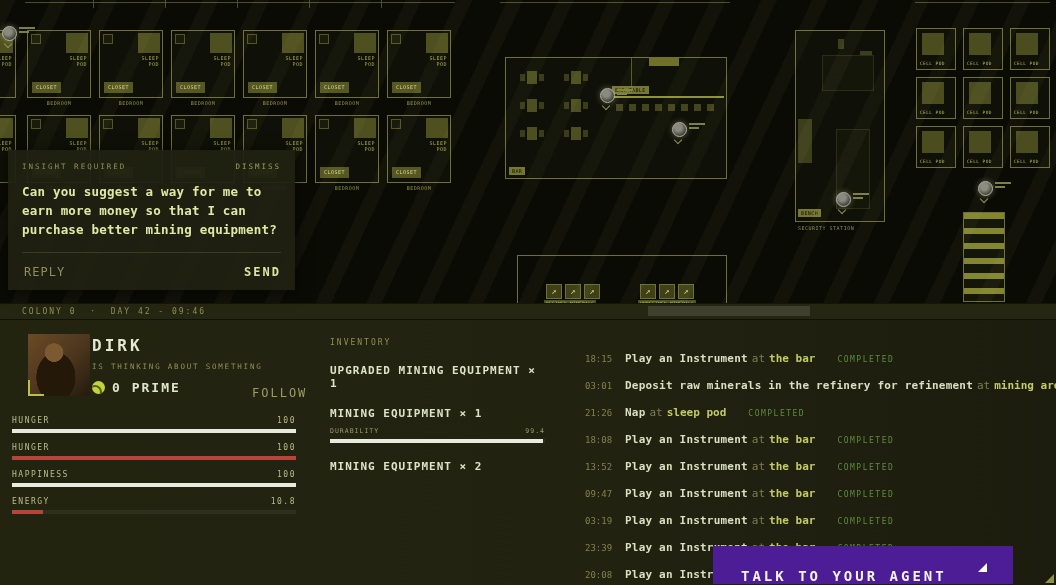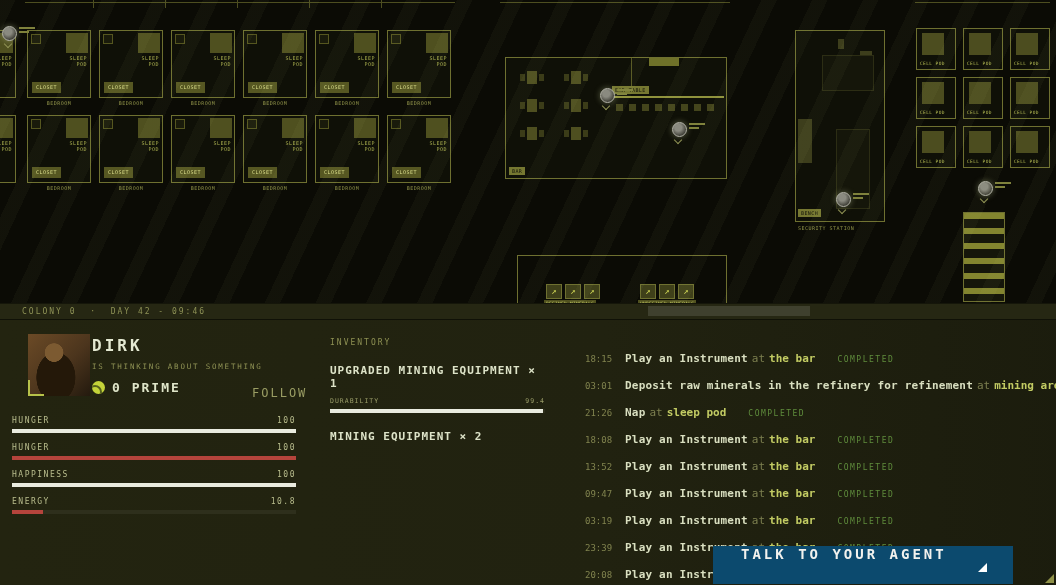--- a/index.html
+++ b/index.html
@@ -98,22 +98,22 @@
   .inv-dur-fill{height:3.5px;background:#e9ebdf;}
   
   #activity-log{position:absolute;left:585px;top:20px;width:462px;}
   .log-row{display:flex;align-items:baseline;margin-top:14px;font-size:11px;white-space:nowrap;}
   .log-time{width:32px;font-size:9px;color:#80834e;flex:none;}
   .log-action{color:#d9dfc0;margin-left:8px;font-weight:bold;letter-spacing:.2px;}
   .log-at{color:#7c7f4f;margin:0 4px;}
   .log-loc{color:#c2cb63;font-weight:bold;}
   .log-status{font-size:8px;letter-spacing:1.5px;color:#5f8c3c;margin-left:22px;}
   
-  #talk-button{position:absolute;left:713px;top:546px;width:300px;height:38px;background:#0c4a6e;z-index:30;
-    display:flex;align-items:flex-start;cursor:pointer;}
+  #talk-button{position:absolute;left:713px;top:546px;width:300px;height:38px;background:#4c1d95;z-index:30;
+    display:flex;align-items:flex-end;cursor:pointer;}
   #talk-label{margin-left:28px;font-size:14px;font-weight:bold;letter-spacing:3px;color:#f2f2ee;}
   #talk-arrow{position:absolute;right:26px;bottom:12px;width:0;height:0;
     border-right:9px solid #fff;border-top:9px solid transparent;}
   #corner-tri{position:absolute;right:2px;bottom:2px;width:0;height:0;z-index:31;
     border-right:9px solid #8f9148;border-top:9px solid transparent;}
 </style>
 </head>
 <body>
 
 <div id="screen">
@@ -420,20 +420,32 @@
     <div id="map-streaks"></div>
   </div>
 
   <div id="status-strip">
     <div id="strip-gray"></div>
     <div class="txt"><span>COLONY 0</span>
       &nbsp;<span class="muted">·</span>&nbsp;
       <span>DAY 42 - 09:46</span></div>
   </div>
 
+  <div id="insight-dialog">
+    <div class="dlg-head">
+      <span>INSIGHT REQUIRED</span>
+      <span class="dismiss">DISMISS</span>
+    </div>
+    <div class="dlg-msg">Can you suggest a way for me to earn more money so that I can purchase better mining equipment?</div>
+    <div class="dlg-div"></div>
+    <div class="dlg-row">
+      <input type="text" placeholder="REPLY" style="">
+      <span class="send">SEND</span>
+    </div>
+  </div>
 
   <div id="bottom-panel">
     <div id="avatar"></div>
     <div id="char-name">DIRK</div>
     <div id="char-status">IS THINKING ABOUT SOMETHING</div>
     <div id="prime-row">
       <span id="prime-coin"></span>
       <span id="prime-amount">0 PRIME</span>
     </div>
     <div id="follow-btn">FOLLOW</div>
@@ -478,20 +490,22 @@
 
     <div id="inventory">
       <div class="panel-title">INVENTORY</div>
       <div id="inv-list">
           <div>
     <div class="inv-item"><span class="inv-name">UPGRADED MINING EQUIPMENT </span>
       <span class="inv-qty">× 1</span></div>
 
   </div>
           <div>
+    <div class="inv-item"><span class="inv-name">MINING EQUIPMENT </span>
+      <span class="inv-qty">× 1</span></div>
     <div class="inv-dur" style="display: block;">
       <div class="inv-dur-top">
         <span class="dur-label">DURABILITY</span>
         <span class="dur-value">99.4</span>
       </div>
       <div class="inv-dur-track">
                 <div class="inv-dur-fill" style="width: 99%;"></div>
               </div>
     </div>
   </div>

